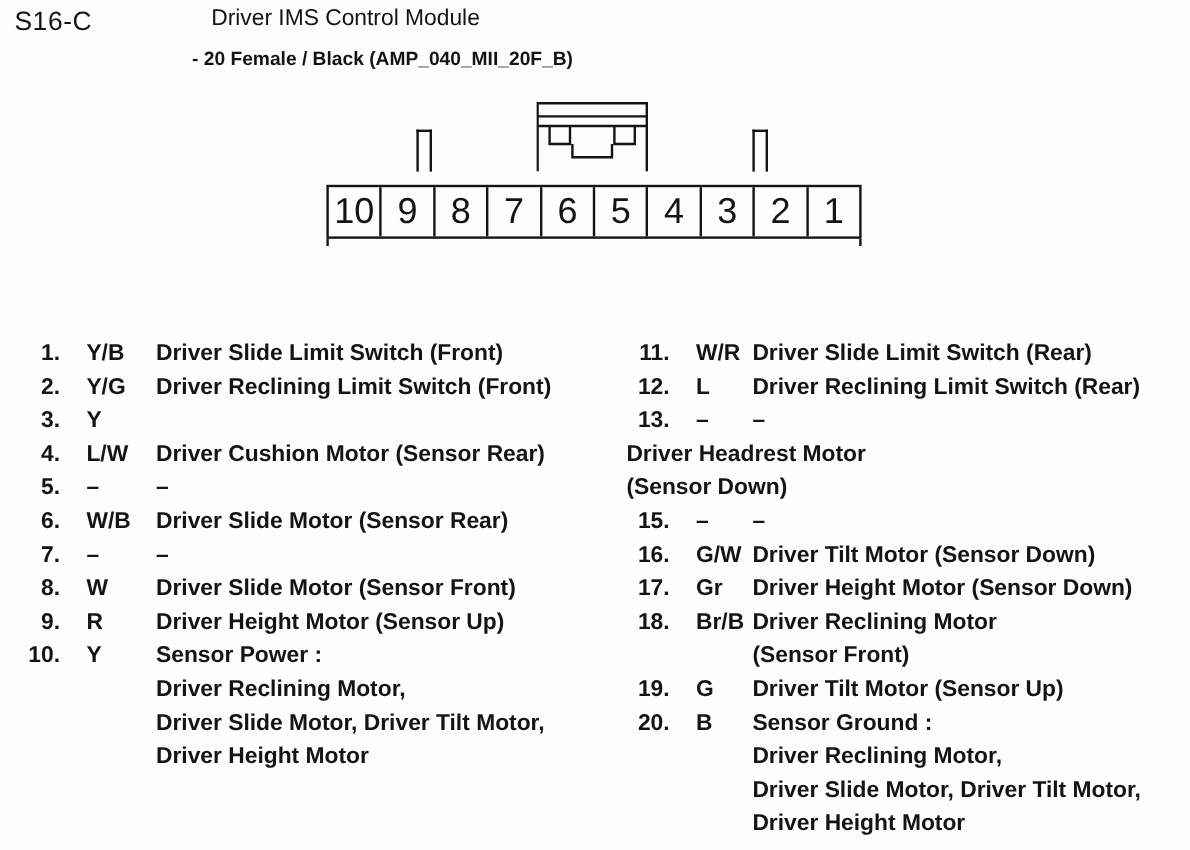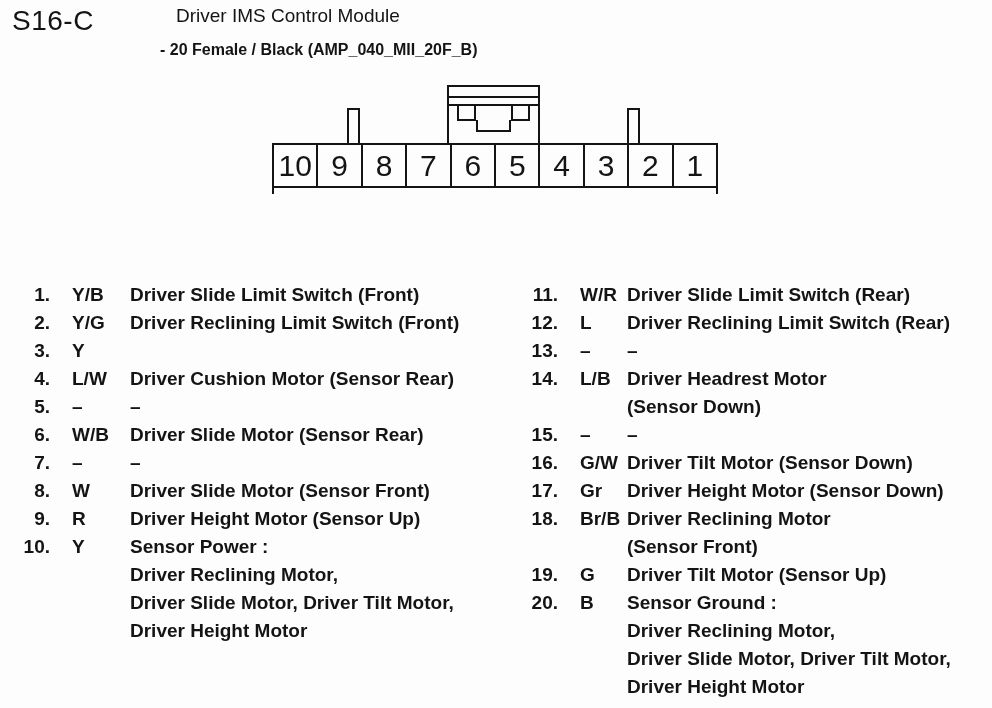--- a/index.html
+++ b/index.html
@@ -8,21 +8,21 @@
     background: #fdfdfd;
     color: #141414;
     font-family: "Liberation Sans", "DejaVu Sans", sans-serif;
     overflow: hidden;
   }
   .page { position: relative; width: 992px; height: 708px; }
 
   
   .connector-id {
     position: absolute; left: 12px; top: 5px;
-    font-size: 28px; font-weight: 400; letter-spacing: 0.5px;
+    font-size: 22px; font-weight: 400; letter-spacing: 0.5px;
   }
   .title {
     position: absolute; left: 148px; top: 5px;
     font-size: 19px; font-weight: 400; margin-left: 28px;
   }
   .subtitle {
     position: absolute; left: 160px; top: 41px;
     font-size: 16px; font-weight: 700;
   }
 
@@ -30,21 +30,21 @@
   .connector { position: absolute; left: 272px; top: 83px; width: 446px; }
   .ornaments { position: relative; height: 60px; }
   .tab {
     position: absolute; top: 25px; width: 13px; height: 35px;
     border: 2px solid #141414; border-bottom: none; background: #fdfdfd;
   }
   .tab-left  { left: 75px; }
   .tab-right { left: 355px; }
   .latch { position: absolute; left: 175px; top: 2px; }
 
-  .pin-grid { width: 446px; }
+  .pin-grid { width: 446px; margin-top: 11px; }
   .row {
     display: flex; border: 2px solid #141414; background: #fdfdfd;
   }
   .row-top .cell    { height: 41px; line-height: 41px; }
   .row-bottom .cell { height: 45px; line-height: 45px; }
   .cell {
     flex: 1; text-align: center;
     font-size: 30px; font-weight: 400;
     border-left: 2px solid #141414;
   }
@@ -199,24 +199,20 @@
         <div class="pin-desc">Driver Reclining Limit Switch (Rear)</div>
       </div>
       <div class="pin-row">
         <div class="pin-label">
           <span class="pin-num">13.</span>
           <span class="pin-code">–</span>
         </div>
         <div class="pin-desc">–</div>
       </div>
       <div class="pin-row">
-        <div class="pin-label">
-          <span class="pin-num">14.</span>
-          <span class="pin-code">L/B</span>
-        </div>
         <div class="pin-desc">Driver Headrest Motor
 (Sensor Down)</div>
       </div>
       <div class="pin-row">
         <div class="pin-label">
           <span class="pin-num">15.</span>
           <span class="pin-code">–</span>
         </div>
         <div class="pin-desc">–</div>
       </div>

